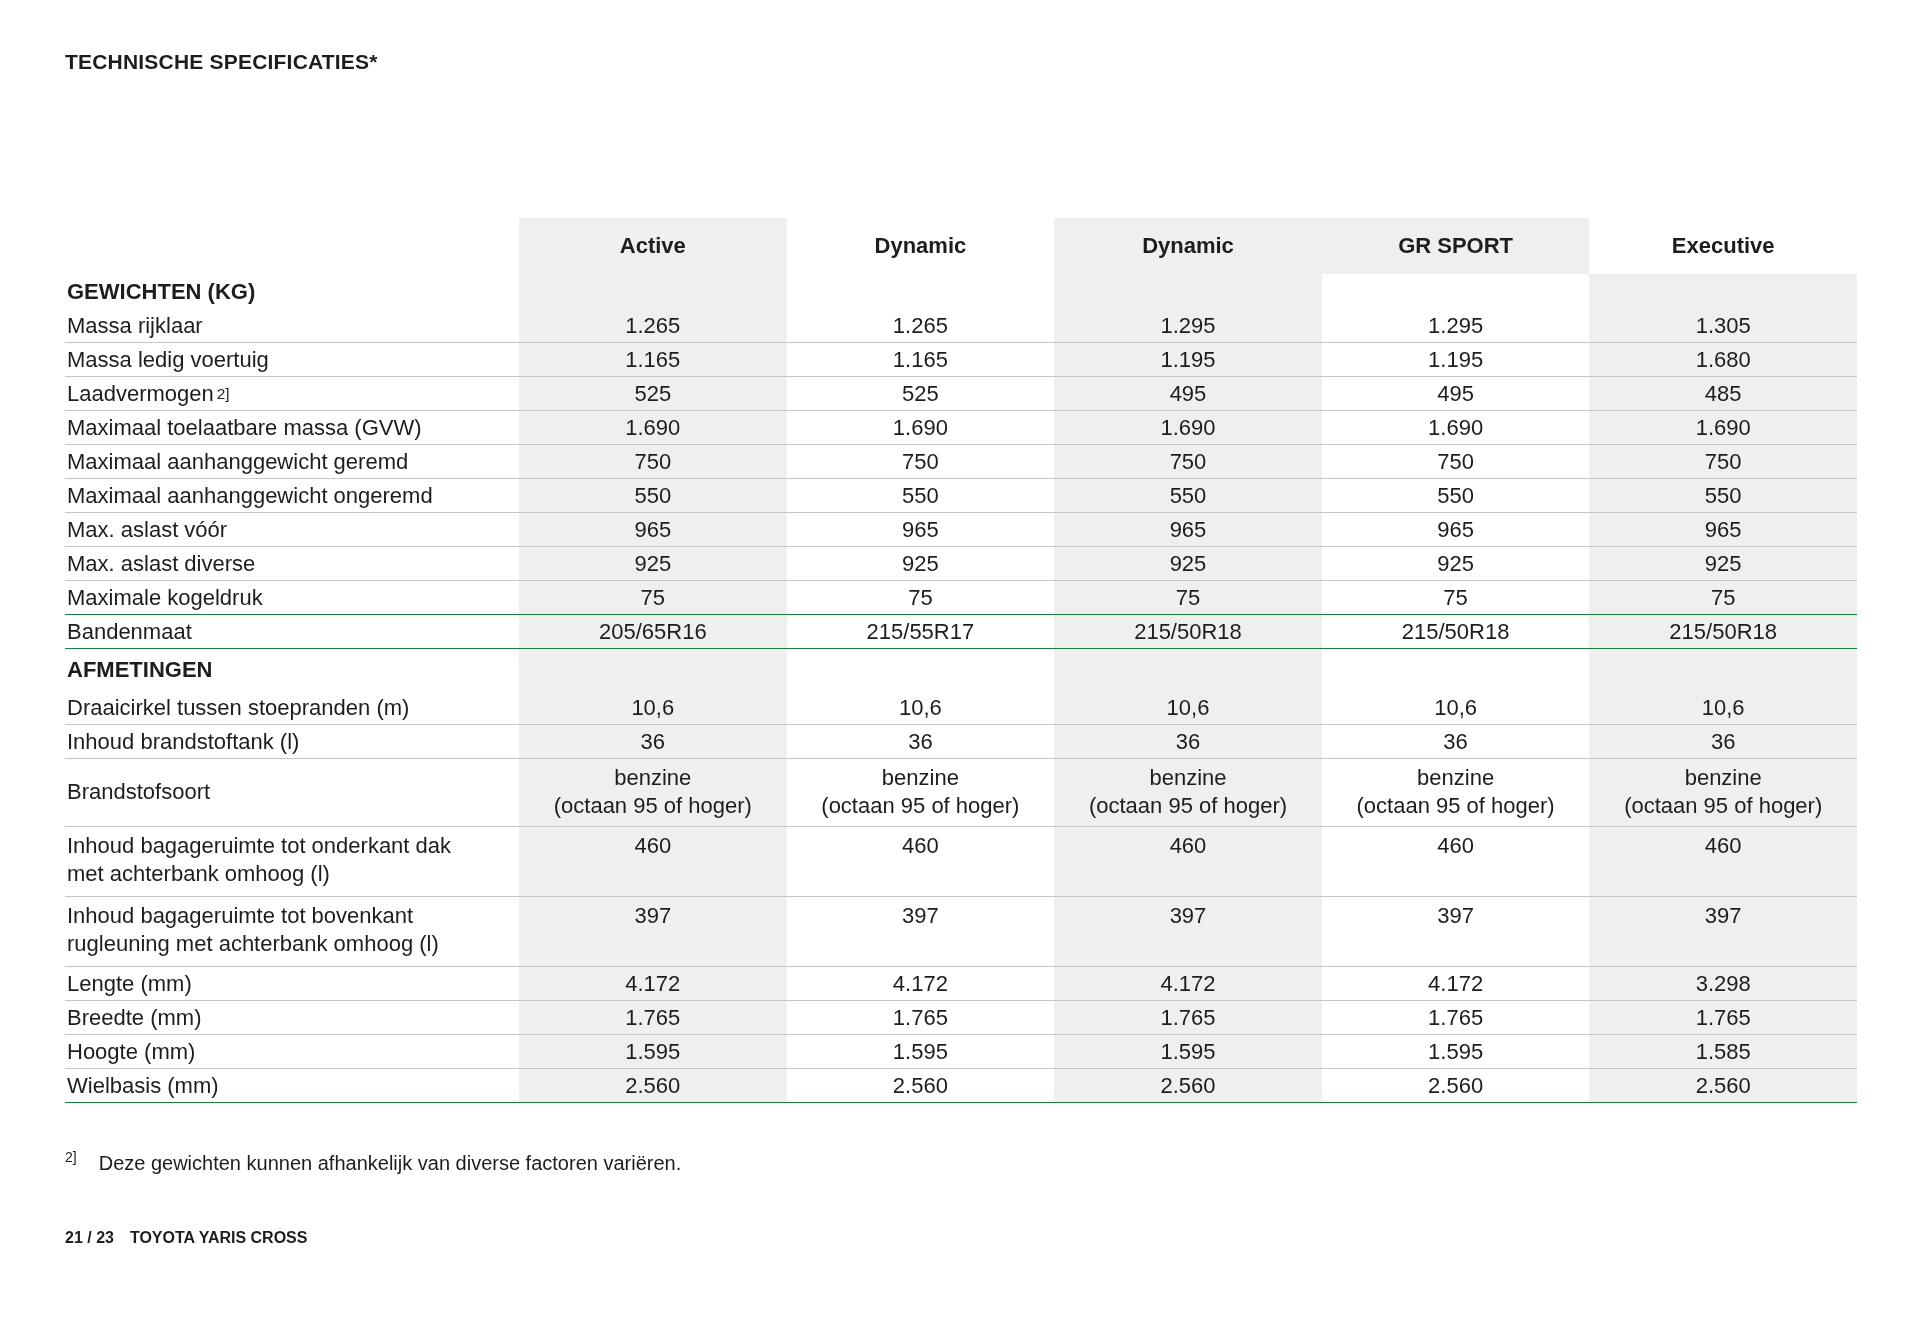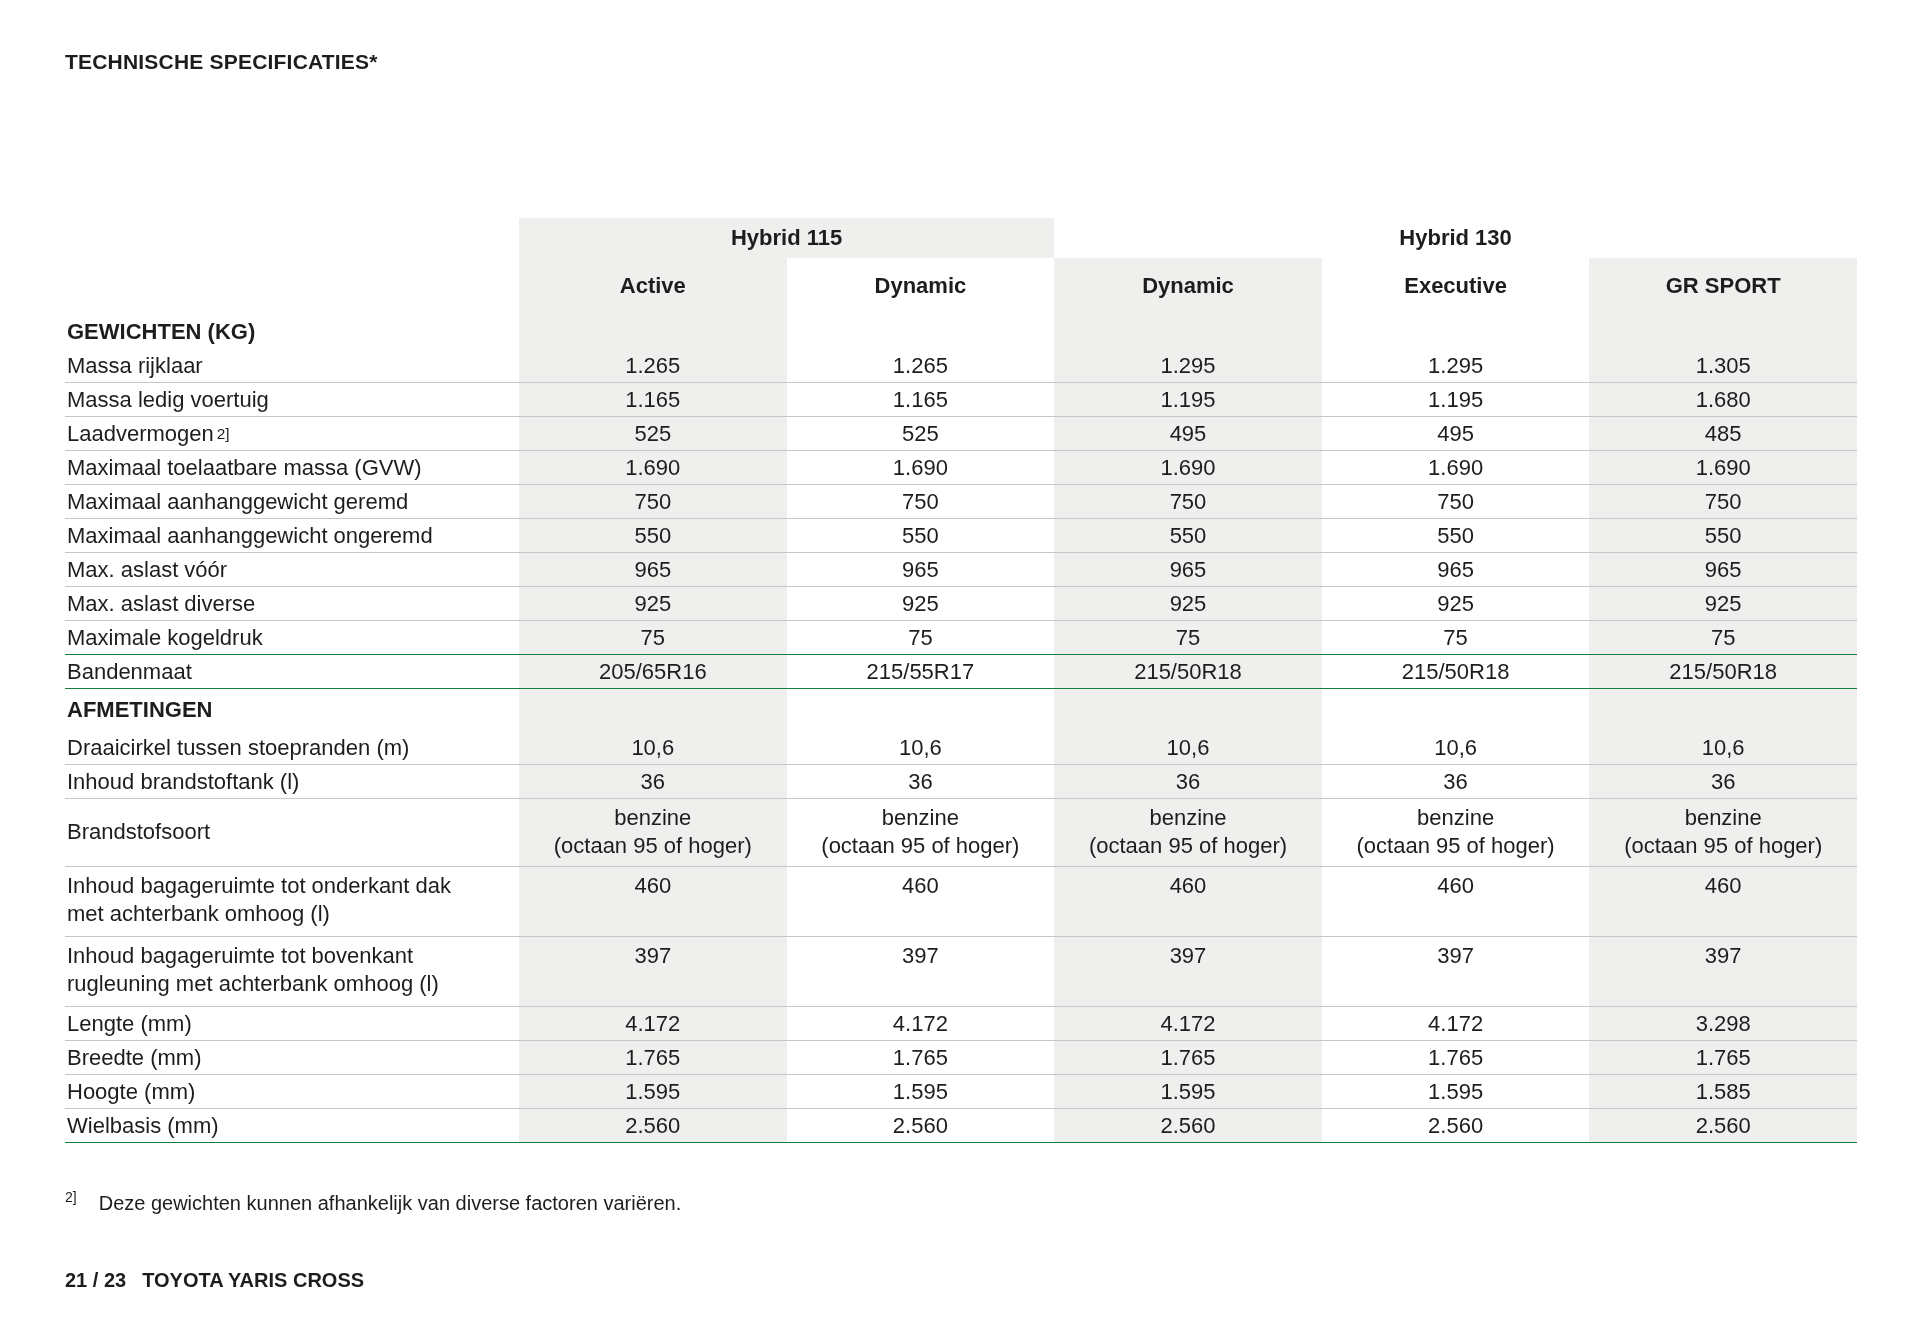--- a/index.html
+++ b/index.html
@@ -36,43 +36,38 @@
   .data-row { min-height:34px; border-bottom:1px solid #c6c6c6; }
   .data-row.strong { border-bottom:1px solid #15803d; }
   .data-row.top-align { padding:0; }
   .data-row.top-align .cell { align-items:flex-start; padding-top:5px; padding-bottom:9px; }
   .data-row.tall .cell { padding-top:5px; padding-bottom:7px; }
   sup.fn { font-size:70%; vertical-align:super; line-height:0; margin-left:3px; }
 
   
   .footnote { margin:46px 0 0 65px; font-size:20px; }
   .footnote .marker { font-size:14px; vertical-align:super; margin-right:22px; }
-  .page-footer { margin:54px 0 0 65px; font-size:20px; font-weight:bold; }
+  .page-footer { margin:54px 0 0 65px; font-size:16px; font-weight:bold; }
   .page-footer .model { margin-left:16px; }
 </style>
 </head>
 <body>
 
 <div class="page">
 
   <h1 class="doc-title">TECHNISCHE SPECIFICATIES*</h1>
 
   <div class="spec-table" id="spec-table">
-      <div class="row banner-row">
-        <div class="cell label"></div>
-        <div class="cell shaded">Hybrid 115</div>
-        <div class="cell">Hybrid 130</div>
-      </div>
       <div class="row subheader-row">
         <div class="cell label"></div>
         <div class="cell shaded">Active</div>
         <div class="cell">Dynamic</div>
         <div class="cell shaded">Dynamic</div>
+        <div class="cell shaded">GR SPORT</div>
         <div class="cell">Executive</div>
-        <div class="cell shaded">GR SPORT</div>
       </div>
       <div class="row section-row first">
         <div class="cell label">GEWICHTEN (KG)</div>
         <div class="cell shaded"></div>
         <div class="cell"></div>
         <div class="cell shaded"></div>
         <div class="cell"></div>
         <div class="cell shaded"></div>
       </div>
       <div class="row data-row">

